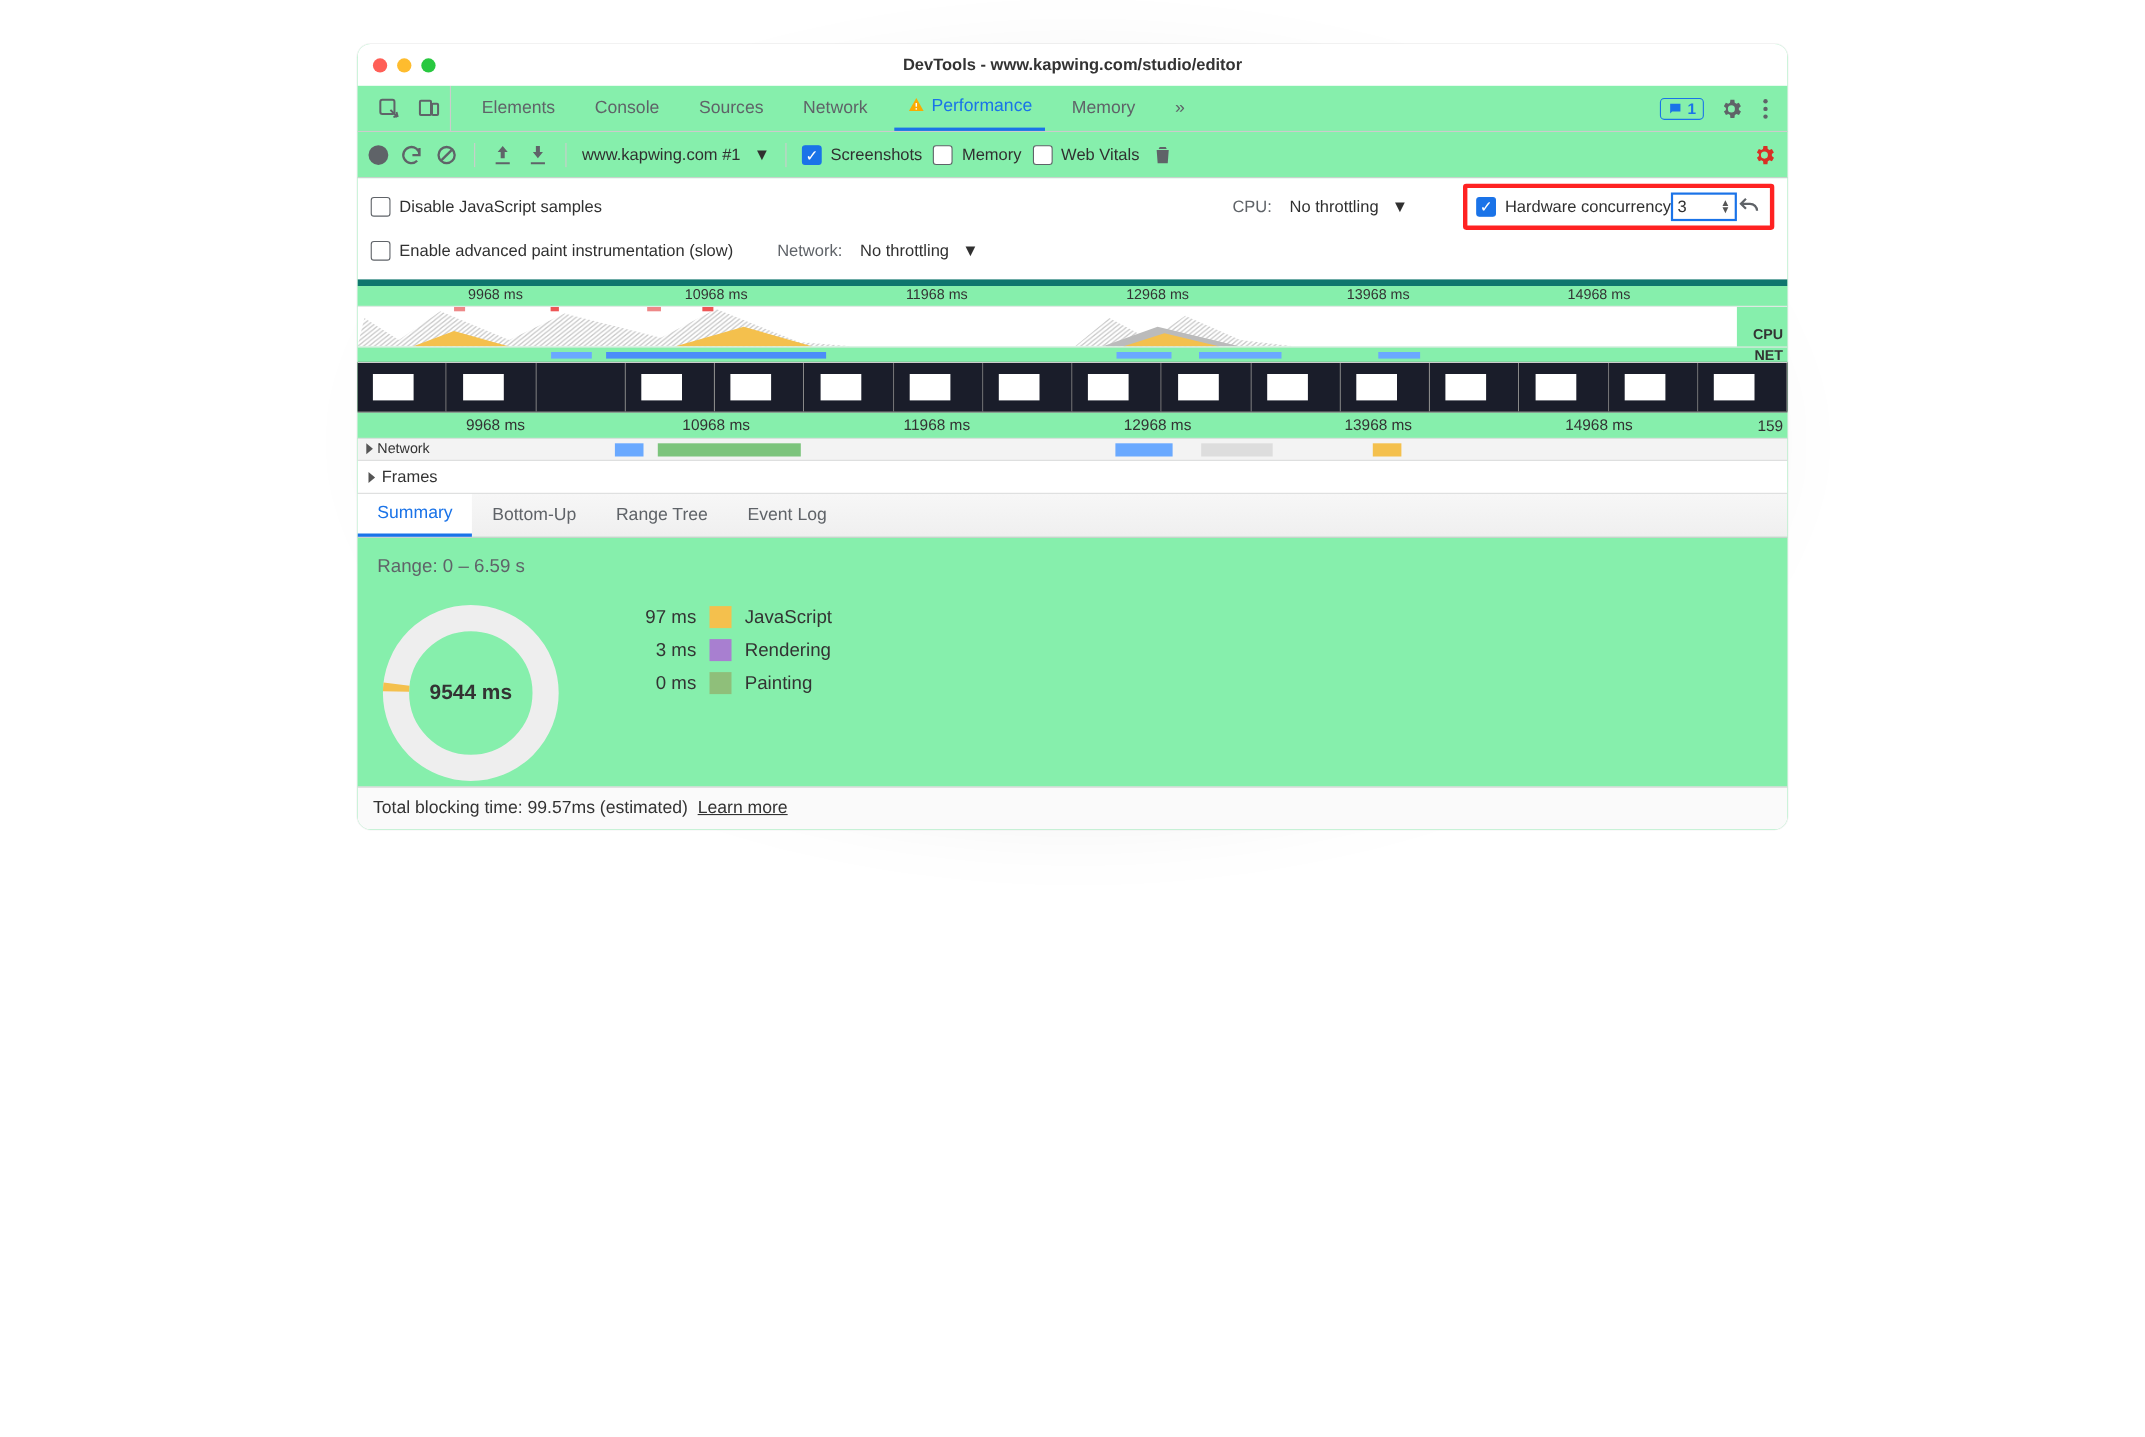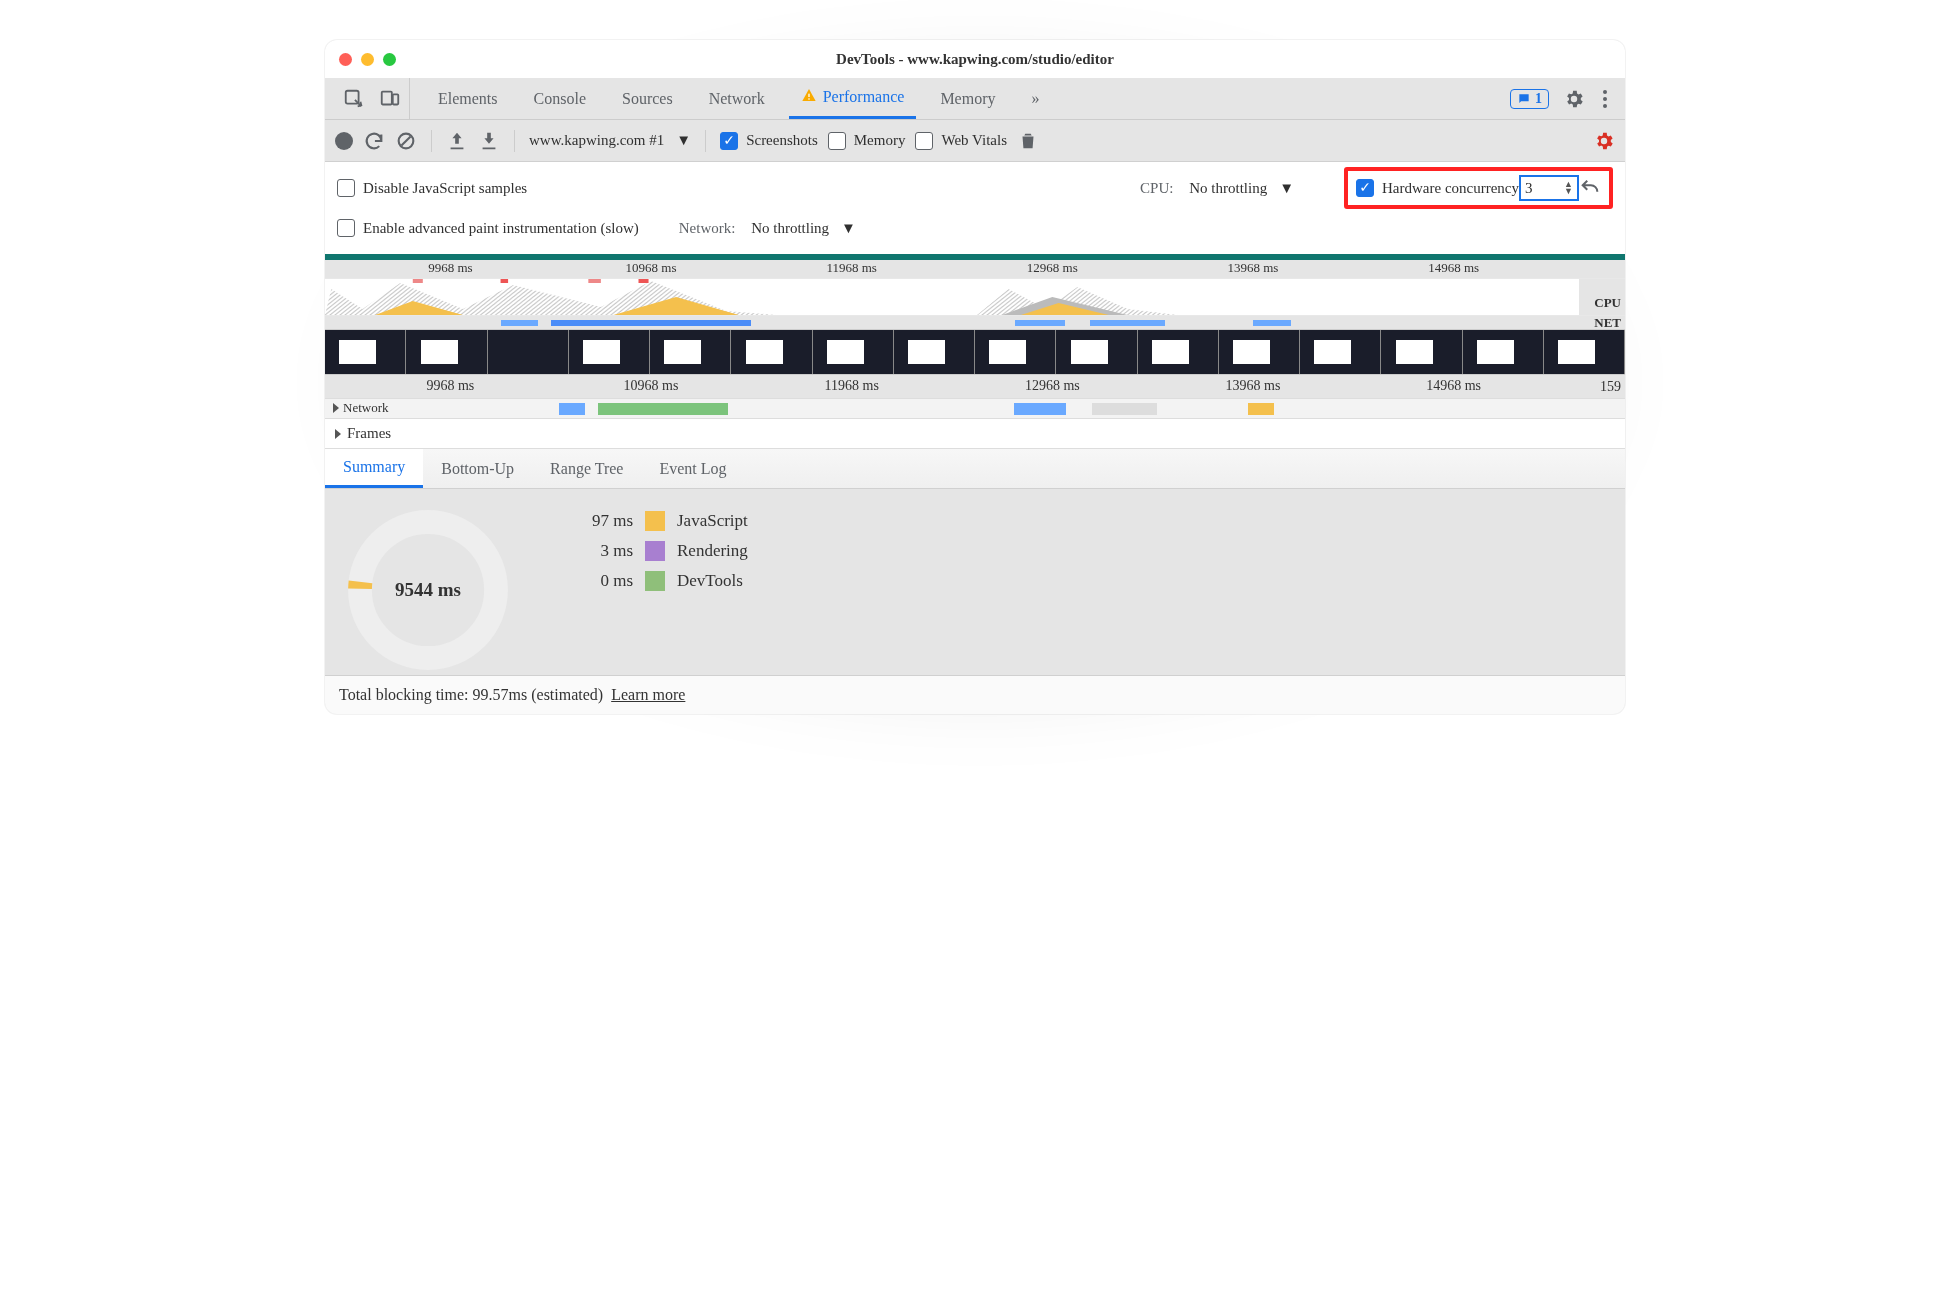--- a/index.html
+++ b/index.html
@@ -9,23 +9,23 @@
     display: flex; justify-content: center; align-items: flex-start;
     min-height: 1306px;
     width: 1950px;
   }
   .wrapper { width: 1300px; margin-top: 40px; position: relative; }
   .shadow { position: absolute; inset: -20px -30px -30px -20px; border-radius: 18px;
     background: radial-gradient(ellipse at center, rgba(0,0,0,0.25) 10%, transparent 70%);
     filter: blur(28px); z-index: 0; }
   .window {
     position: relative; z-index: 1;
-    background: #e5e5e5; border-radius: 12px; overflow: hidden;
+    background: #86efac; border-radius: 12px; overflow: hidden;
     box-shadow: 0 0 0 1px rgba(0,0,0,0.05);
-    font-size: 15px; color: #303030; font-family: Liberation Serif, serif;
+    font-size: 15px; color: #303030;
   }
   
   .titlebar { height: 38px; display:flex; align-items:center; padding: 0 14px; background:#fff; border-bottom:0; position:relative; }
   .traffic { display:flex; gap:9px; }
   .dot { width:13px; height:13px; border-radius:50%; }
   .dot.red{background:#ff5f57;} .dot.yellow{background:#febc2e;} .dot.green{background:#28c840;}
   .titletext { position:absolute; left:0; right:0; text-align:center; font-weight:600; color:#333; font-size:15px;}
   
   .tabs { display:flex; align-items:center; height:42px; border-bottom:1px solid #ccc; padding: 0 10px; gap:6px; }
   .tabs .left-icons { display:flex; gap:14px; align-items:center; padding: 0 8px; border-right:1px solid #ccc; height:100%;}
@@ -381,20 +381,21 @@
         </div>
     <div class="sumtab">
           <span>Range Tree</span>
         </div>
     <div class="sumtab">
           <span>Event Log</span>
         </div>
   </div>
 
   <div class="sumbody">
+    <div class="range">Range: 0 – 6.59 s</div>
     <div class="ring-wrap">
       <div class="ring">
         <svg viewBox="0 0 100 100">
           <circle cx="50" cy="50" r="40" fill="none" stroke="#eee" stroke-width="14"></circle>
           <circle cx="50" cy="50" r="40" fill="none" stroke="#f4c04d" stroke-width="14" stroke-dasharray="4 247" stroke-dashoffset="62" transform="rotate(-90 50 50)"></circle>
         </svg>
         <div class="center">9544 ms</div>
       </div>
       <div class="legend">
         <div class="legend-row">
@@ -403,21 +404,21 @@
           <span>JavaScript</span>
         </div>
         <div class="legend-row">
           <span class="val">3 ms</span>
           <span class="sw" style="background:#a87fd0"></span>
           <span>Rendering</span>
         </div>
         <div class="legend-row">
           <span class="val">0 ms</span>
           <span class="sw" style="background:#8fbf7a"></span>
-          <span>DevTools</span>
+          <span>Painting</span>
         </div>
       </div>
     </div>
   </div>
 
   <div class="footer">
     <span>Total blocking time: 99.57ms (estimated)</span>
     &nbsp;<a>Learn more</a>
   </div>
 

